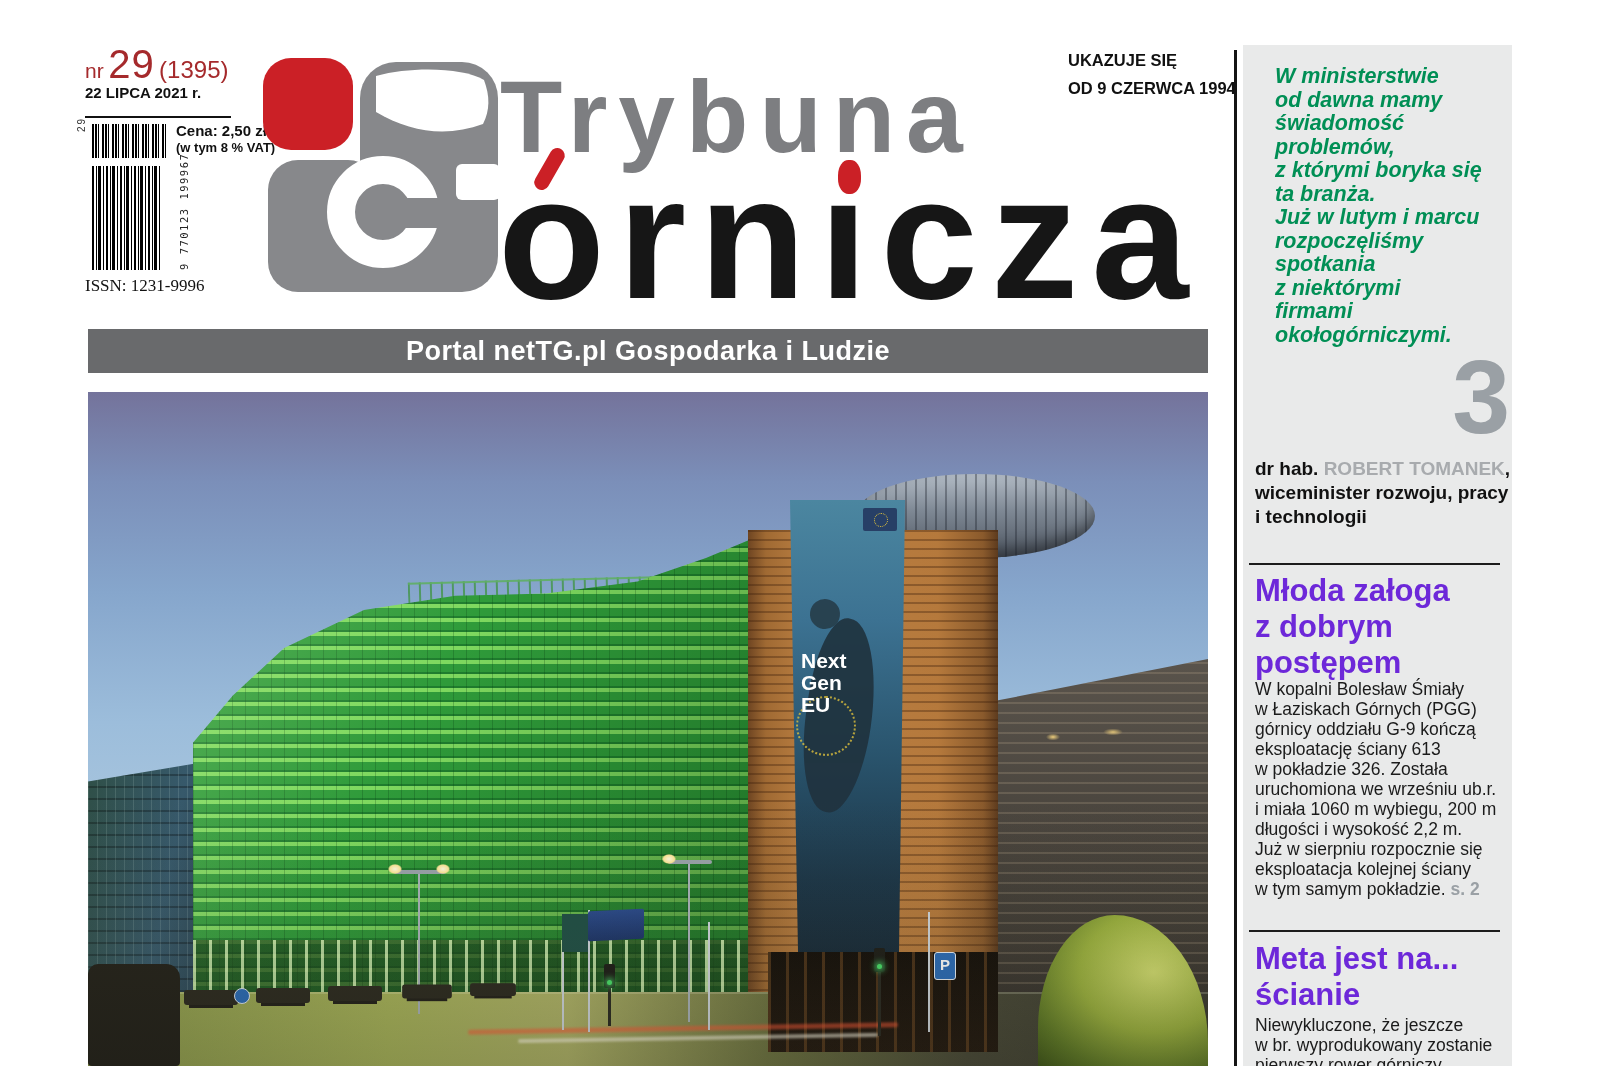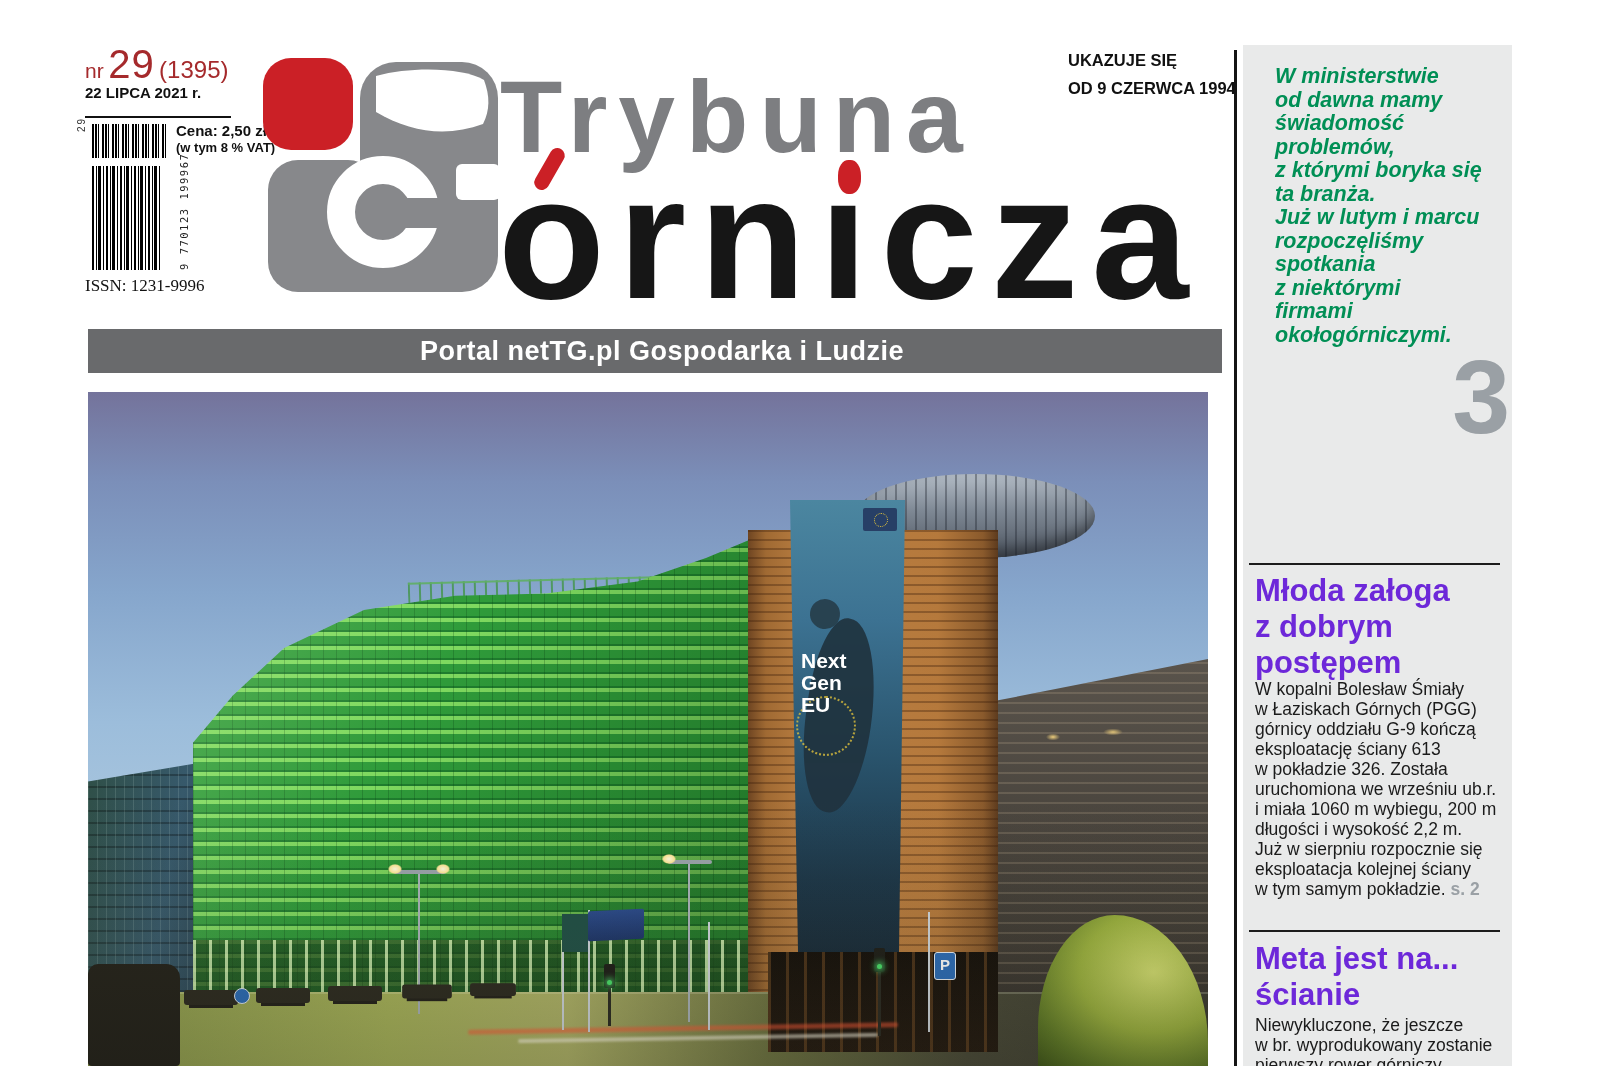--- a/index.html
+++ b/index.html
@@ -30,21 +30,21 @@
   .logo-mark{left:248px;top:52px;}
   .word1{left:500px;top:66px;font-size:102px;font-weight:700;color:#7d7e81;letter-spacing:11px;line-height:1;}
   .word2{left:498px;top:150px;font-size:175px;font-weight:700;color:#161616;letter-spacing:13px;line-height:1;white-space:nowrap;}
   .word2 .acc{position:absolute;left:44px;top:-4px;width:15px;height:46px;border-radius:8px;
     background:#cb2026;transform:rotate(30deg);}
   .word2 .idot{position:absolute;left:340px;top:10px;width:23px;height:34px;border-radius:45%;background:#cb2026;}
   .since{left:1068px;top:46px;font-size:16.5px;font-weight:700;line-height:28px;white-space:pre-line;}
 
   
   .portal{left:88px;top:329px;width:1120px;height:44px;background:#696a6c;color:#fff;
-    font-size:27px;font-weight:700;text-align:center;line-height:44px;letter-spacing:.5px;padding-left:14px;}
+    font-size:27px;font-weight:700;text-align:center;line-height:44px;letter-spacing:.5px;}
   .credit{left:88px;top:374px;width:1120px;text-align:right;font-size:11px;font-weight:700;letter-spacing:.3px;color:#1a1a1a;}
 
   
   .photo{left:88px;top:392px;width:1120px;height:674px;overflow:hidden;background:#8fb0d2;}
   .photo > div{position:absolute;}
   .sky{inset:0;z-index:1;background:
     radial-gradient(190px 150px at 1055px 395px,rgba(242,246,250,.95),rgba(242,246,250,0) 70%),
     linear-gradient(180deg,#74739b 0,#7b8fb9 90px,#86a6cc 200px,#9cbddb 330px,#a9c6de 440px,#b0cadf 560px,#b6cfe0 674px);}
   .spire{left:1082px;top:398px;width:28px;height:110px;z-index:2;background:#39404c;
     clip-path:polygon(50% 0,70% 26%,70% 100%,30% 100%,30% 26%);}
@@ -245,20 +245,25 @@
 problemów,
 z którymi boryka się
 ta branża.
 Już w lutym i marcu
 rozpoczęliśmy
 spotkania
 z niektórymi
 firmami
 okołogórniczymi.</div>
     <div class="pageno">3</div>
+    <div class="author">
+      <div><span>dr hab. </span><span class="nm">ROBERT TOMANEK</span><span>,</span></div>
+      <div>wiceminister rozwoju, pracy</div>
+      <div>i technologii</div>
+    </div>
     <div class="srule r-a"></div>
     <div class="atitle t-1">Młoda załoga
 z dobrym
 postępem</div>
     <div class="abody b-1"><span class="bd">W kopalni Bolesław Śmiały
 w Łaziskach Górnych (PGG)
 górnicy oddziału G-9 kończą
 eksploatację ściany 613
 w pokładzie 326. Została
 uruchomiona we wrześniu ub.r.

